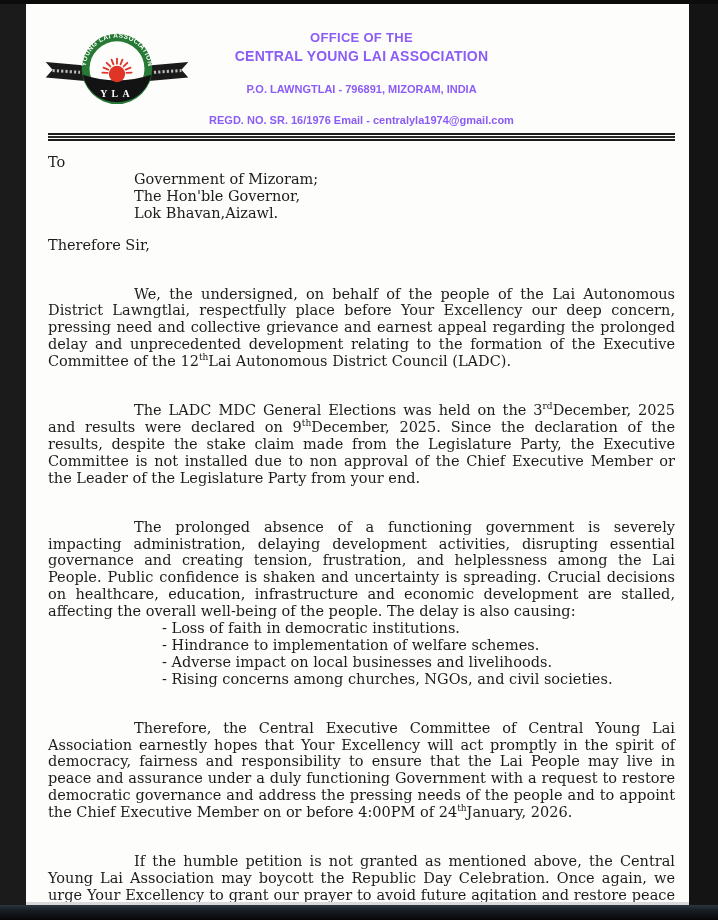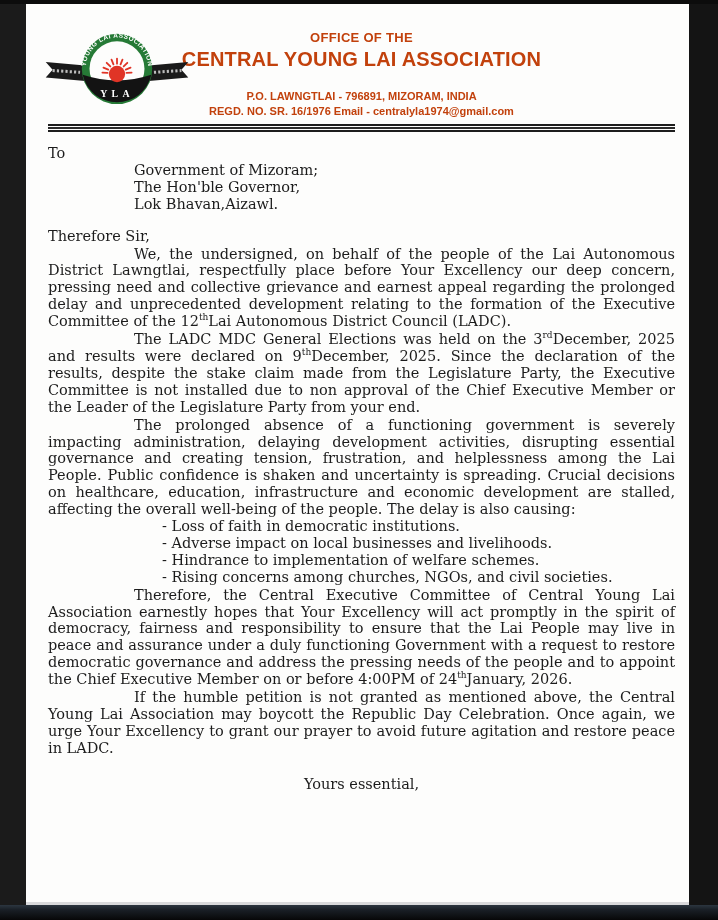--- a/index.html
+++ b/index.html
@@ -23,39 +23,39 @@
     position:absolute; left:26px; top:4px; width:663px; height:901px;
     background:#fdfdfc; color:#1c1c1c; overflow:hidden;
     padding:24px 14px 0 22px;
   }
 
   
   .letterhead { position:relative; min-height:86px; }
   .logo { position:absolute; left:-4px; top:2px; }
   .head-text {
     text-align:center; font-family:"Liberation Sans", sans-serif; font-weight:bold;
-    color:#c2410c; padding-top:2px;
+    color:#8b5cf6; padding-top:2px;
   }
   .office-line { font-size:13px; letter-spacing:.3px; }
-  .org-line    { font-size:20px; letter-spacing:.2px; margin-top:3px; }
+  .org-line    { font-size:14px; letter-spacing:.2px; margin-top:3px; }
   .addr-line   { font-size:11px; margin-top:19px; }
-  .regd-line   { font-size:11px; margin-top:3px; }
+  .regd-line   { font-size:11px; margin-top:19px; }
 
   .head-rule { margin-top:7px; height:8px; border-top:2px solid #1d1d1d; border-bottom:2px solid #1d1d1d; position:relative; }
   .head-rule::after { content:""; position:absolute; left:0; right:0; top:1px; height:2px; background:#2a2a2a; }
 
   
   .body-text { font-size:14.5px; line-height:16.9px; }
   .to-label  { margin-top:13px; }
   .addr-block{ margin-left:86px; }
   .subject-row { display:flex; margin-top:16px; }
   .subject-label { width:86px; flex:0 0 86px; }
   .subject-text  { flex:1; text-align:justify; }
   .salutation { margin-top:15px; }
-  .para { margin-top:1px; text-align:justify; text-indent:86px; }
+  .para { margin-top:32px; text-align:justify; text-indent:86px; }
   .para.tight { margin-bottom:0; }
   .bullet { margin-left:114px; }
   .closing { text-align:center; margin-top:19px; }
 
   sup { font-size:9px; line-height:0; vertical-align:super; }
 </style>
 </head>
 <body>
 
 <div class="screen">
@@ -123,22 +123,22 @@
       <div class="salutation">Therefore Sir,</div>
 
       <p class="para"><span>We, the undersigned, on behalf of the people of the Lai Autonomous District Lawngtlai, respectfully place before Your Excellency our deep concern, pressing need and collective grievance and earnest appeal regarding the prolonged delay and unprecedented development relating to the formation of the Executive Committee of the 12</span><sup>th</sup><span>Lai Autonomous District Council (LADC).</span></p>
 
       <p class="para"><span>The LADC MDC General Elections was held on the 3</span><sup>rd</sup><span>December, 2025 and results were declared on 9</span><sup>th</sup><span>December, 2025. Since the declaration of the results, despite the stake claim made from the Legislature Party, the Executive Committee is not installed due to non approval of the Chief Executive Member or the Leader of the Legislature Party from your end.</span></p>
 
       <p class="para tight">The prolonged absence of a functioning government is severely impacting administration, delaying development activities, disrupting essential governance and creating tension, frustration, and helplessness among the Lai People. Public confidence is shaken and uncertainty is spreading. Crucial decisions on healthcare, education, infrastructure and economic development are stalled, affecting the overall well-being of the people. The delay is also causing:</p>
 
       <div>
         <div class="bullet">- Loss of faith in democratic institutions.</div>
+        <div class="bullet">- Hindrance to implementation of welfare schemes.</div>
         <div class="bullet">- Adverse impact on local businesses and livelihoods.</div>
-        <div class="bullet">- Hindrance to implementation of welfare schemes.</div>
         <div class="bullet">- Rising concerns among churches, NGOs, and civil societies.</div>
       </div>
 
       <p class="para"><span>Therefore, the Central Executive Committee of Central Young Lai Association earnestly hopes that Your Excellency will act promptly in the spirit of democracy, fairness and responsibility to ensure that the Lai People may live in peace and assurance under a duly functioning Government with a request to restore democratic governance and address the pressing needs of the people and to appoint the Chief Executive Member on or before 4:00PM of 24</span><sup>th</sup><span>January, 2026.</span></p>
 
       <p class="para">If the humble petition is not granted as mentioned above, the Central Young Lai Association may boycott the Republic Day Celebration. Once again, we urge Your Excellency to grant our prayer to avoid future agitation and restore peace in LADC.</p>
 
       <div class="closing">Yours essential,</div>
 
     </div>

